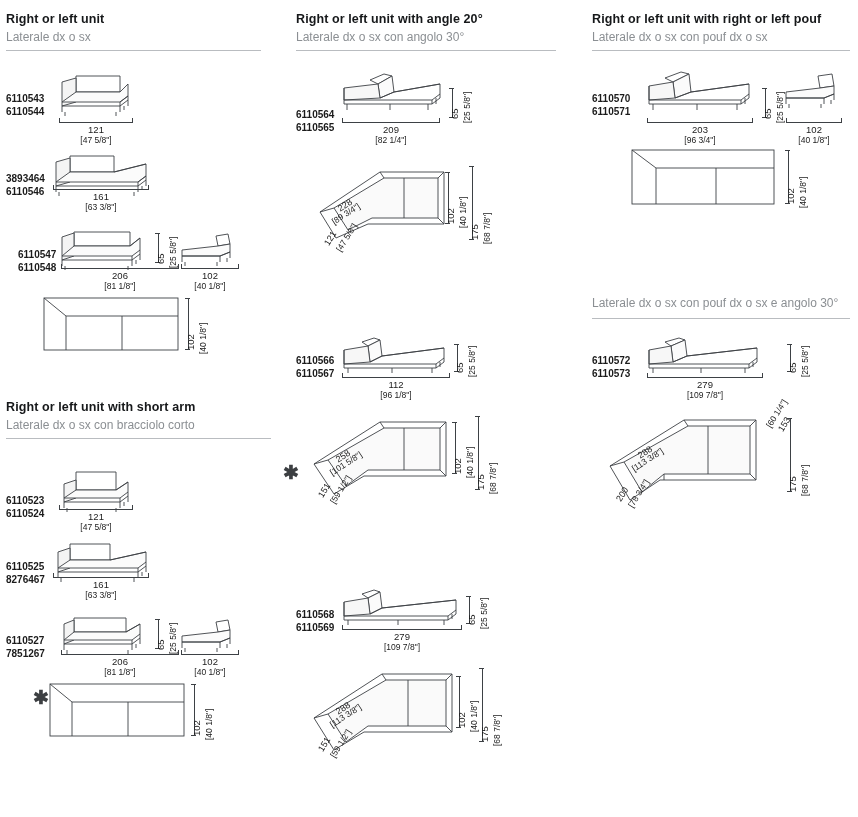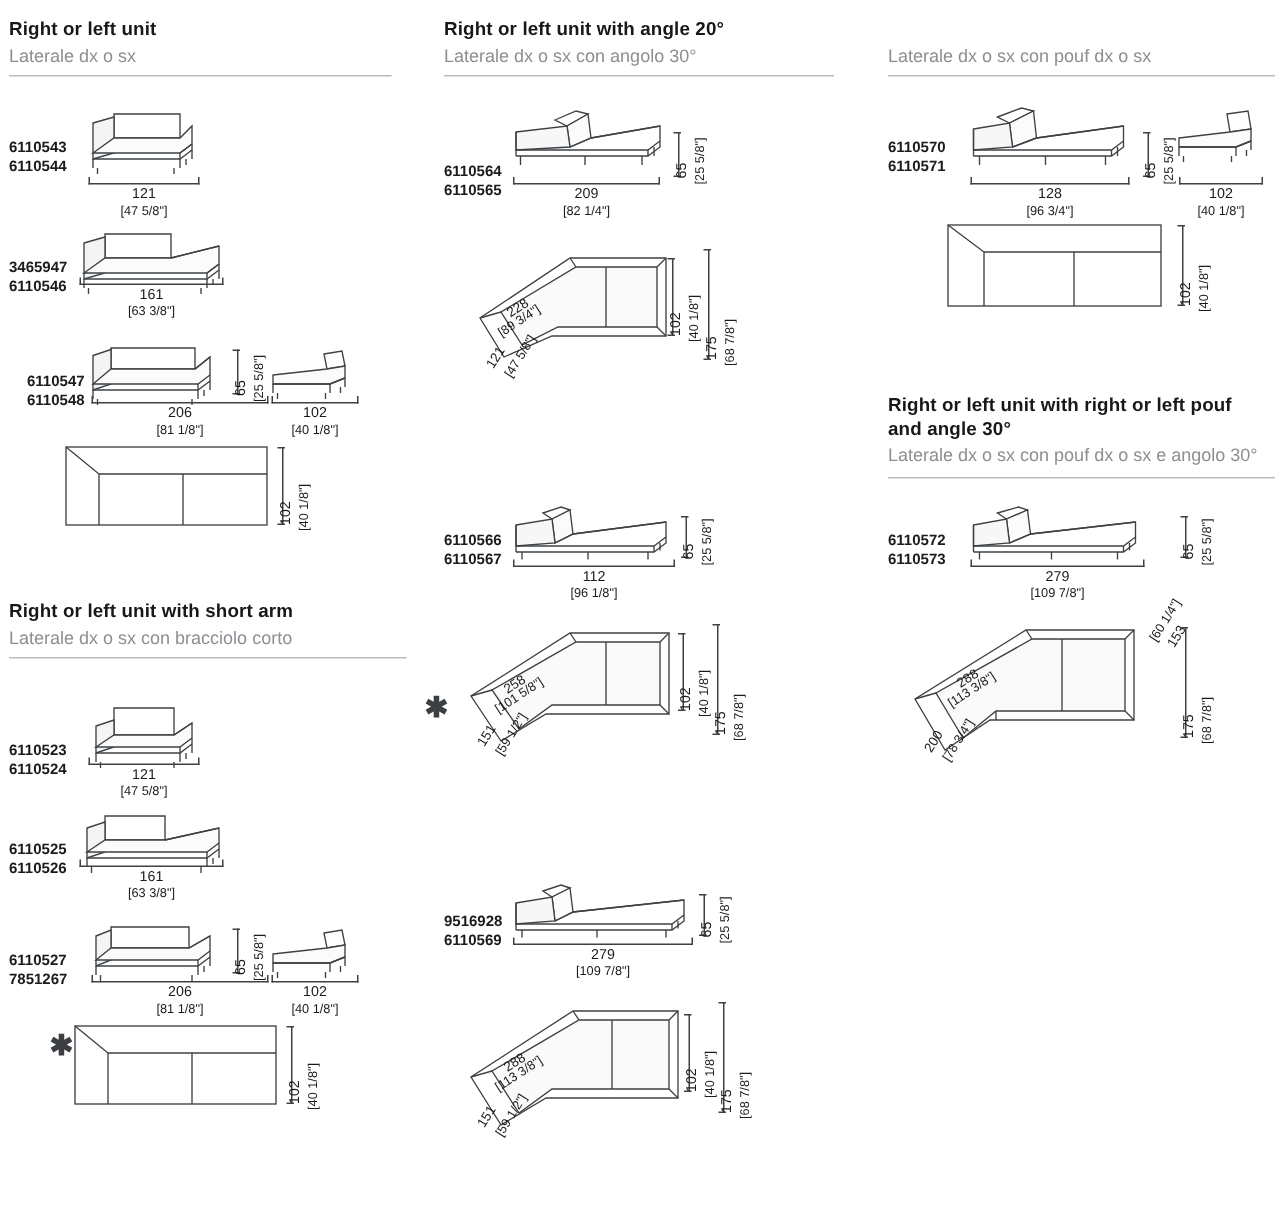--- a/index.html
+++ b/index.html
@@ -120,21 +120,21 @@
       </g>
     </svg>
   </div>
   <div class="ln hl" style="left:59px; top:122px; width:74px;"></div>
   <div class="tick" style="left:59px; top:118px;"></div>
   <div class="tick" style="left:132px; top:118px;"></div>
   <div class="dim" style="left:59px; top:124px; width:74px;">
     <span>121</span><span class="in">[47 5/8"]</span>
   </div>
 
-  <div class="code" style="left:6px; top:172px;"><span style="white-space:pre-line">3465947
+  <div class="code" style="left:6px; top:172px;"><span style="white-space:pre-line">3893464
 6110546</span></div>
 
   <div class="dwg" style="left:52px; top:152px;">
     <svg width="140" height="48" viewBox="0 0 140 48">
       <g fill="none" stroke="#3d4145" stroke-width="0.9">
         <path d="M18 4 L62 4 L62 20 L18 20 Z" fill="#ffffff"></path>
         <path d="M4 10 L18 6 L18 30 L4 34 Z" fill="#f4f4f4"></path>
         <path d="M4 30 L86 30 L94 24 L94 12 L62 20 L18 20 L4 30 Z" fill="#fbfbfb"></path>
         <path d="M62 20 L94 12"></path>
         <path d="M4 34 L86 34 L94 28 L94 24"></path>
@@ -239,21 +239,21 @@
     </svg>
   </div>
   <div class="ln hl" style="left:59px; top:509px; width:74px;"></div>
   <div class="tick" style="left:59px; top:505px;"></div>
   <div class="tick" style="left:132px; top:505px;"></div>
   <div class="dim" style="left:59px; top:511px; width:74px;">
     <span>121</span><span class="in">[47 5/8"]</span>
   </div>
 
   <div class="code" style="left:6px; top:560px;"><span style="white-space:pre-line">6110525
-6110526</span></div>
+8276467</span></div>
 
   <div class="dwg" style="left:52px; top:540px;">
     <svg width="140" height="48" viewBox="0 0 140 48">
       <g fill="none" stroke="#3d4145" stroke-width="0.9">
         <path d="M18 4 L58 4 L58 20 L18 20 Z" fill="#ffffff"></path>
         <path d="M6 12 L18 8 L18 28 L6 32 Z" fill="#f4f4f4"></path>
         <path d="M6 28 L86 28 L94 22 L94 12 L58 20 L18 20 L6 28 Z" fill="#fbfbfb"></path>
         <path d="M58 20 L94 12"></path>
         <path d="M6 32 L86 32 L94 26 L94 22"></path>
         <path d="M86 28 L86 32"></path>
@@ -469,21 +469,21 @@
   <div class="htick" style="left:452px; top:473px;"></div>
   <div class="vdim" style="left:452px; top:474px;"><span>102</span></div>
   <div class="vdim" style="left:464px; top:478px;"><span class="in">[40 1/8"]</span></div>
 
   <div class="ln vl" style="left:478px; top:416px; height:74px;"></div>
   <div class="htick" style="left:475px; top:416px;"></div>
   <div class="htick" style="left:475px; top:489px;"></div>
   <div class="vdim" style="left:475px; top:490px;"><span>175</span></div>
   <div class="vdim" style="left:487px; top:494px;"><span class="in">[68 7/8"]</span></div>
 
-  <div class="code" style="left:296px; top:608px;"><span style="white-space:pre-line">9516928
+  <div class="code" style="left:296px; top:608px;"><span style="white-space:pre-line">6110568
 6110569</span></div>
 
   <div class="dwg" style="left:340px; top:588px;">
     <svg width="140" height="48" viewBox="0 0 140 48">
       <g fill="none" stroke="#3d4145" stroke-width="0.9">
         <path d="M22 6 L34 2 L40 4 L28 10 Z" fill="#ffffff"></path>
         <path d="M28 10 L40 4 L42 20 L30 26 Z" fill="#fbfbfb"></path>
         <path d="M4 14 L28 10 L30 26 L4 28 Z" fill="#f7f7f7"></path>
         <path d="M4 28 L108 28 L116 22 L116 12 L42 20 L30 26"></path>
         <path d="M4 14 L4 28"></path>
@@ -536,20 +536,21 @@
   <div class="htick" style="left:456px; top:727px;"></div>
   <div class="vdim" style="left:456px; top:728px;"><span>102</span></div>
   <div class="vdim" style="left:468px; top:732px;"><span class="in">[40 1/8"]</span></div>
 
   <div class="ln vl" style="left:482px; top:668px; height:74px;"></div>
   <div class="htick" style="left:479px; top:668px;"></div>
   <div class="htick" style="left:479px; top:741px;"></div>
   <div class="vdim" style="left:479px; top:742px;"><span>175</span></div>
   <div class="vdim" style="left:491px; top:746px;"><span class="in">[68 7/8"]</span></div>
 
+  <div class="sec-title" style="left:592px; top:12px;">Right or left unit with right or left pouf</div>
   <div class="sec-sub" style="left:592px; top:30px;">Laterale dx o sx con pouf dx o sx</div>
   <div class="sec-rule" style="left:592px; top:50px; width:258px;"></div>
 
   <div class="code" style="left:592px; top:92px;"><span style="white-space:pre-line">6110570
 6110571</span></div>
 
   <div class="dwg" style="left:645px; top:70px;">
     <svg width="122" height="50" viewBox="0 0 122 50">
       <g fill="none" stroke="#3d4145" stroke-width="0.9">
         <path d="M20 8 L36 2 L44 4 L28 12 Z" fill="#ffffff"></path>
@@ -574,21 +575,21 @@
         <path d="M4 26 L4 32 M42 26 L42 32 M52 22 L52 28"></path>
         <path d="M7 32 L7 36 M39 32 L39 36 M49 28 L49 32"></path>
       </g>
     </svg>
   </div>
 
   <div class="ln hl" style="left:647px; top:122px; width:106px;"></div>
   <div class="tick" style="left:647px; top:118px;"></div>
   <div class="tick" style="left:752px; top:118px;"></div>
   <div class="dim" style="left:647px; top:124px; width:106px;">
-    <span>128</span><span class="in">[96 3/4"]</span>
+    <span>203</span><span class="in">[96 3/4"]</span>
   </div>
 
   <div class="ln hl" style="left:786px; top:122px; width:56px;"></div>
   <div class="tick" style="left:786px; top:118px;"></div>
   <div class="tick" style="left:841px; top:118px;"></div>
   <div class="dim" style="left:786px; top:124px; width:56px;">
     <span>102</span><span class="in">[40 1/8"]</span>
   </div>
 
   <div class="ln vl" style="left:765px; top:88px; height:30px;"></div>
@@ -606,21 +607,20 @@
         <path d="M86 20 L86 56"></path>
       </g>
     </svg>
   </div>
   <div class="ln vl" style="left:788px; top:150px; height:54px;"></div>
   <div class="htick" style="left:785px; top:150px;"></div>
   <div class="htick" style="left:785px; top:203px;"></div>
   <div class="vdim" style="left:785px; top:204px;"><span>102</span></div>
   <div class="vdim" style="left:797px; top:208px;"><span class="in">[40 1/8"]</span></div>
 
-  <div class="sec-title" style="left:592px; top:262px; width:250px; white-space:normal; line-height:16px;">Right or left unit with right or left pouf and angle 30°</div>
   <div class="sec-sub" style="left:592px; top:296px;">Laterale dx o sx con pouf dx o sx e angolo 30°</div>
   <div class="sec-rule" style="left:592px; top:318px; width:258px;"></div>
 
   <div class="code" style="left:592px; top:354px;"><span style="white-space:pre-line">6110572
 6110573</span></div>
 
   <div class="dwg" style="left:645px; top:336px;">
     <svg width="130" height="46" viewBox="0 0 130 46">
       <g fill="none" stroke="#3d4145" stroke-width="0.9">
         <path d="M20 6 L34 2 L40 4 L26 10 Z" fill="#ffffff"></path>

